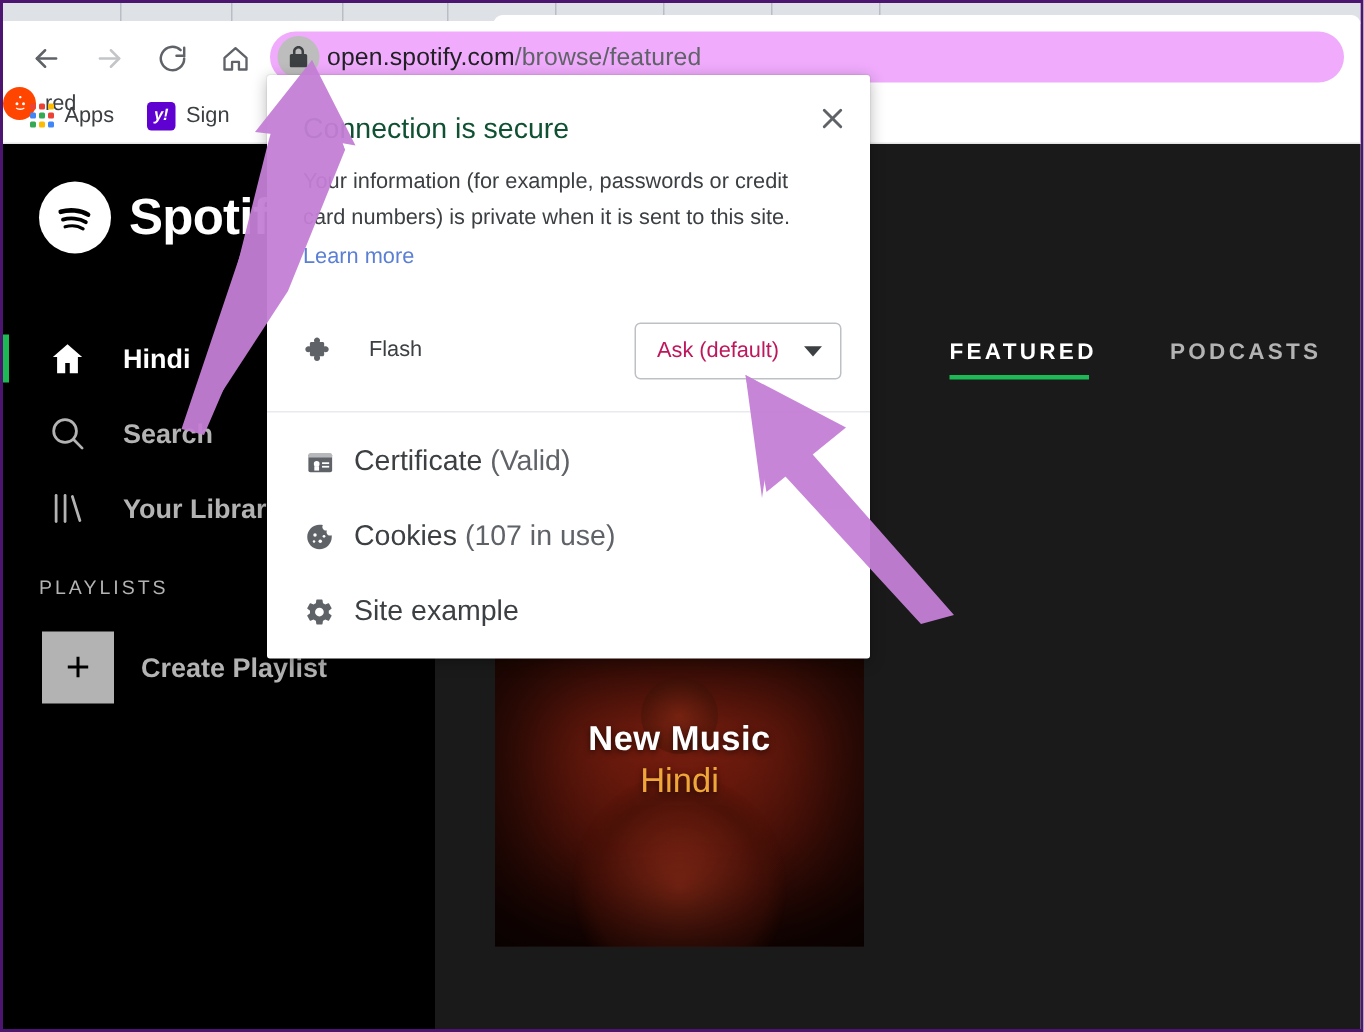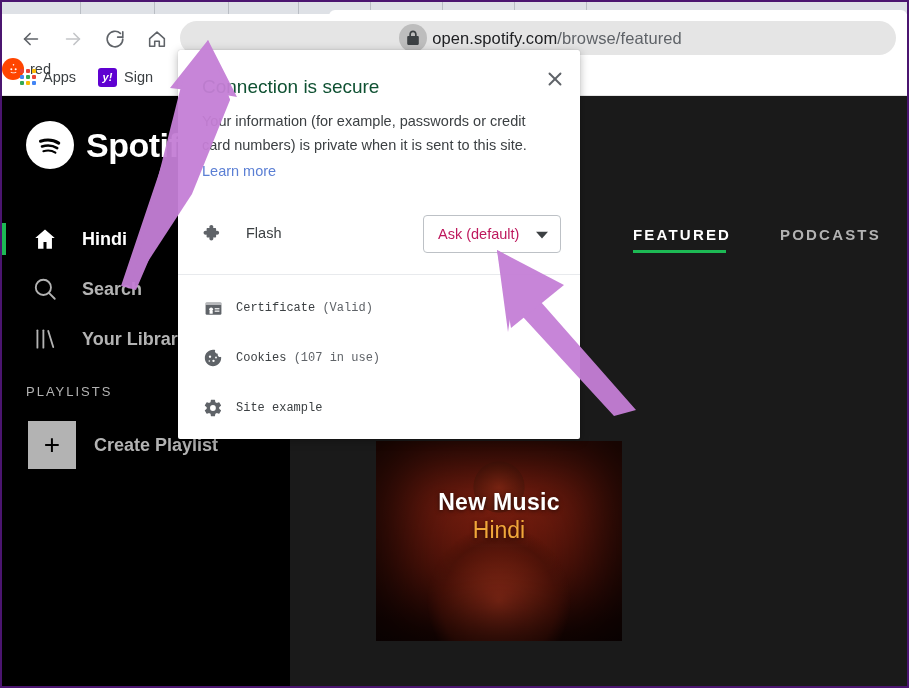--- a/index.html
+++ b/index.html
@@ -39,22 +39,22 @@
     color: #5f6368;
   }
   .nav-btn svg { display: block; }
   .nav-back { left: 16px; }
   .nav-fwd  { left: 58px; }
   .nav-reload { left: 100px; }
   .nav-home { left: 142px; }
 
   .omnibox {
     position: absolute; left: 178px; top: 7px; width: 716px; height: 34px;
-    background: #e5e5e5; border-radius: 17px;
-    display: flex; align-items: center; justify-content: center;
+    background: #f0abfc; border-radius: 17px;
+    display: flex; align-items: center;
   }
   .lockwrap {
     width: 38px; height: 34px; display: flex; align-items: center; justify-content: center;
     flex: none;
   }
   .lockcircle {
     width: 28px; height: 28px; border-radius: 50%;
     background: #bdbdbd;
     display: flex; align-items: center; justify-content: center;
   }
@@ -134,21 +134,21 @@
   .tab-underline { position: absolute; height: 3px; background: #1db954; }
   .tab-featured { left: 343px; top: 18px; }
   .tab-featured-ul { left: 343px; top: 42px; width: 93px; }
   .tab-podcasts { left: 490px; top: 18px; }
 
   .section-title {
     position: absolute; left: 40px; top: 215px;
     font-size: 34px; font-weight: bold; color: #ffffff; white-space: nowrap;
   }
 
-  .card { position: absolute; left: 40px; top: 345px; width: 246px; margin-left: 46px; }
+  .card { position: absolute; left: 40px; top: 335px; width: 246px; }
   .card-art {
     position: relative; width: 246px; height: 200px; overflow: hidden;
     background:
       radial-gradient(ellipse 130% 90% at 50% 30%, #7d1f10 0%, #4a1108 45%, #240704 75%, #140303 100%);
   }
   .card-art .silhouette {
     position: absolute; left: 50%; transform: translateX(-50%); bottom: -10px;
     width: 200px; height: 210px;
     background:
       radial-gradient(circle 36px at 100px 46px, #8c2a16 0%, #5e1a0c 70%, rgba(0,0,0,0) 72%),
@@ -204,21 +204,21 @@
     position: absolute; left: 245px; top: 10px; width: 138px; height: 38px;
     border: 1px solid #bdc1c6; border-radius: 4px; background: #fff;
     display: flex; align-items: center; justify-content: space-between;
     padding: 0 12px 0 14px;
   }
   .perm-select span { font-size: 14.5px; color: #be185d; }
   .divider { position: absolute; left: 0; top: 224px; width: 402px; height: 1px; background: #e8eaed; }
   .menu { position: absolute; left: 0; top: 233px; width: 402px; }
   .menu-item { position: relative; height: 50px; display: flex; align-items: center; }
   .menu-ic { position: absolute; left: 24px; width: 22px; height: 22px; color: #5f6368; display:flex; align-items:center; justify-content:center; }
-  .menu-tx { position: absolute; left: 58px; font-size: 12px; color: #3c4043; white-space: nowrap; font-family: Liberation Mono, monospace; }
+  .menu-tx { position: absolute; left: 58px; font-size: 19px; color: #3c4043; white-space: nowrap; }
   .menu-tx .muted { color: #5f6368; }
 
   
   .arrows { position: absolute; left: 0; top: 0; width: 909px; height: 688px; pointer-events: none; }
 </style>
 </head>
 <body>
 
 <div id="root">
 

